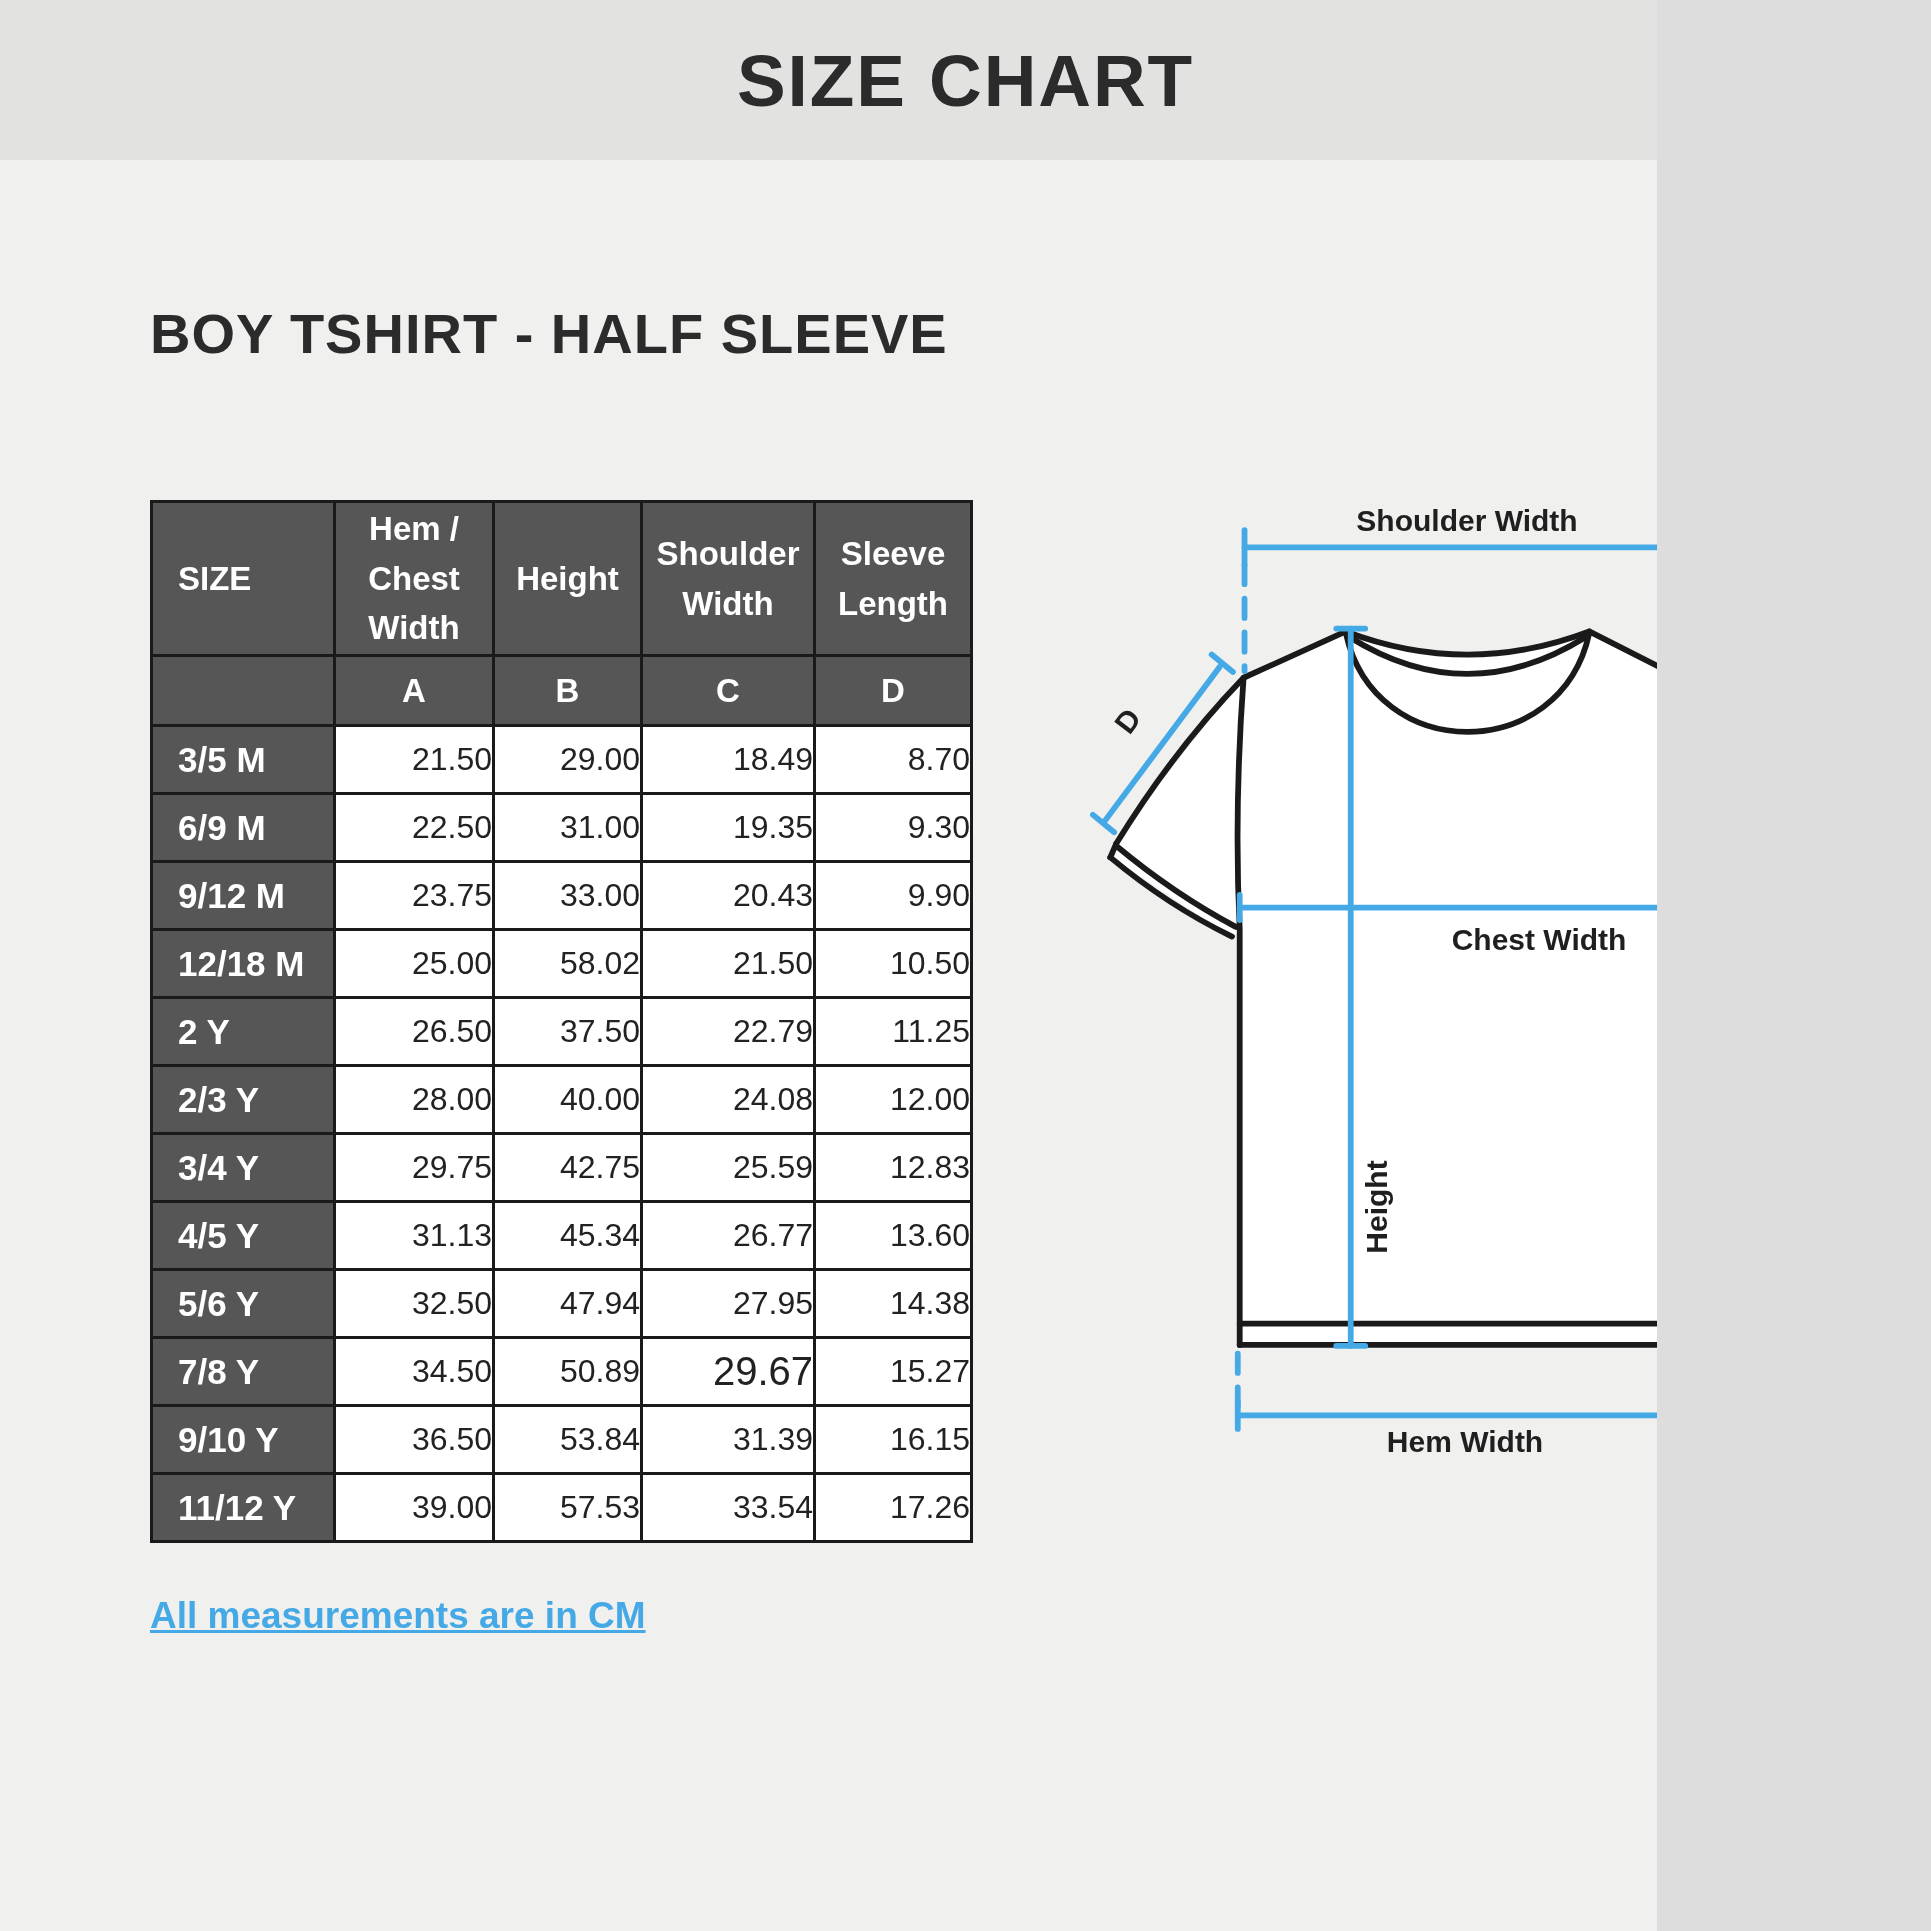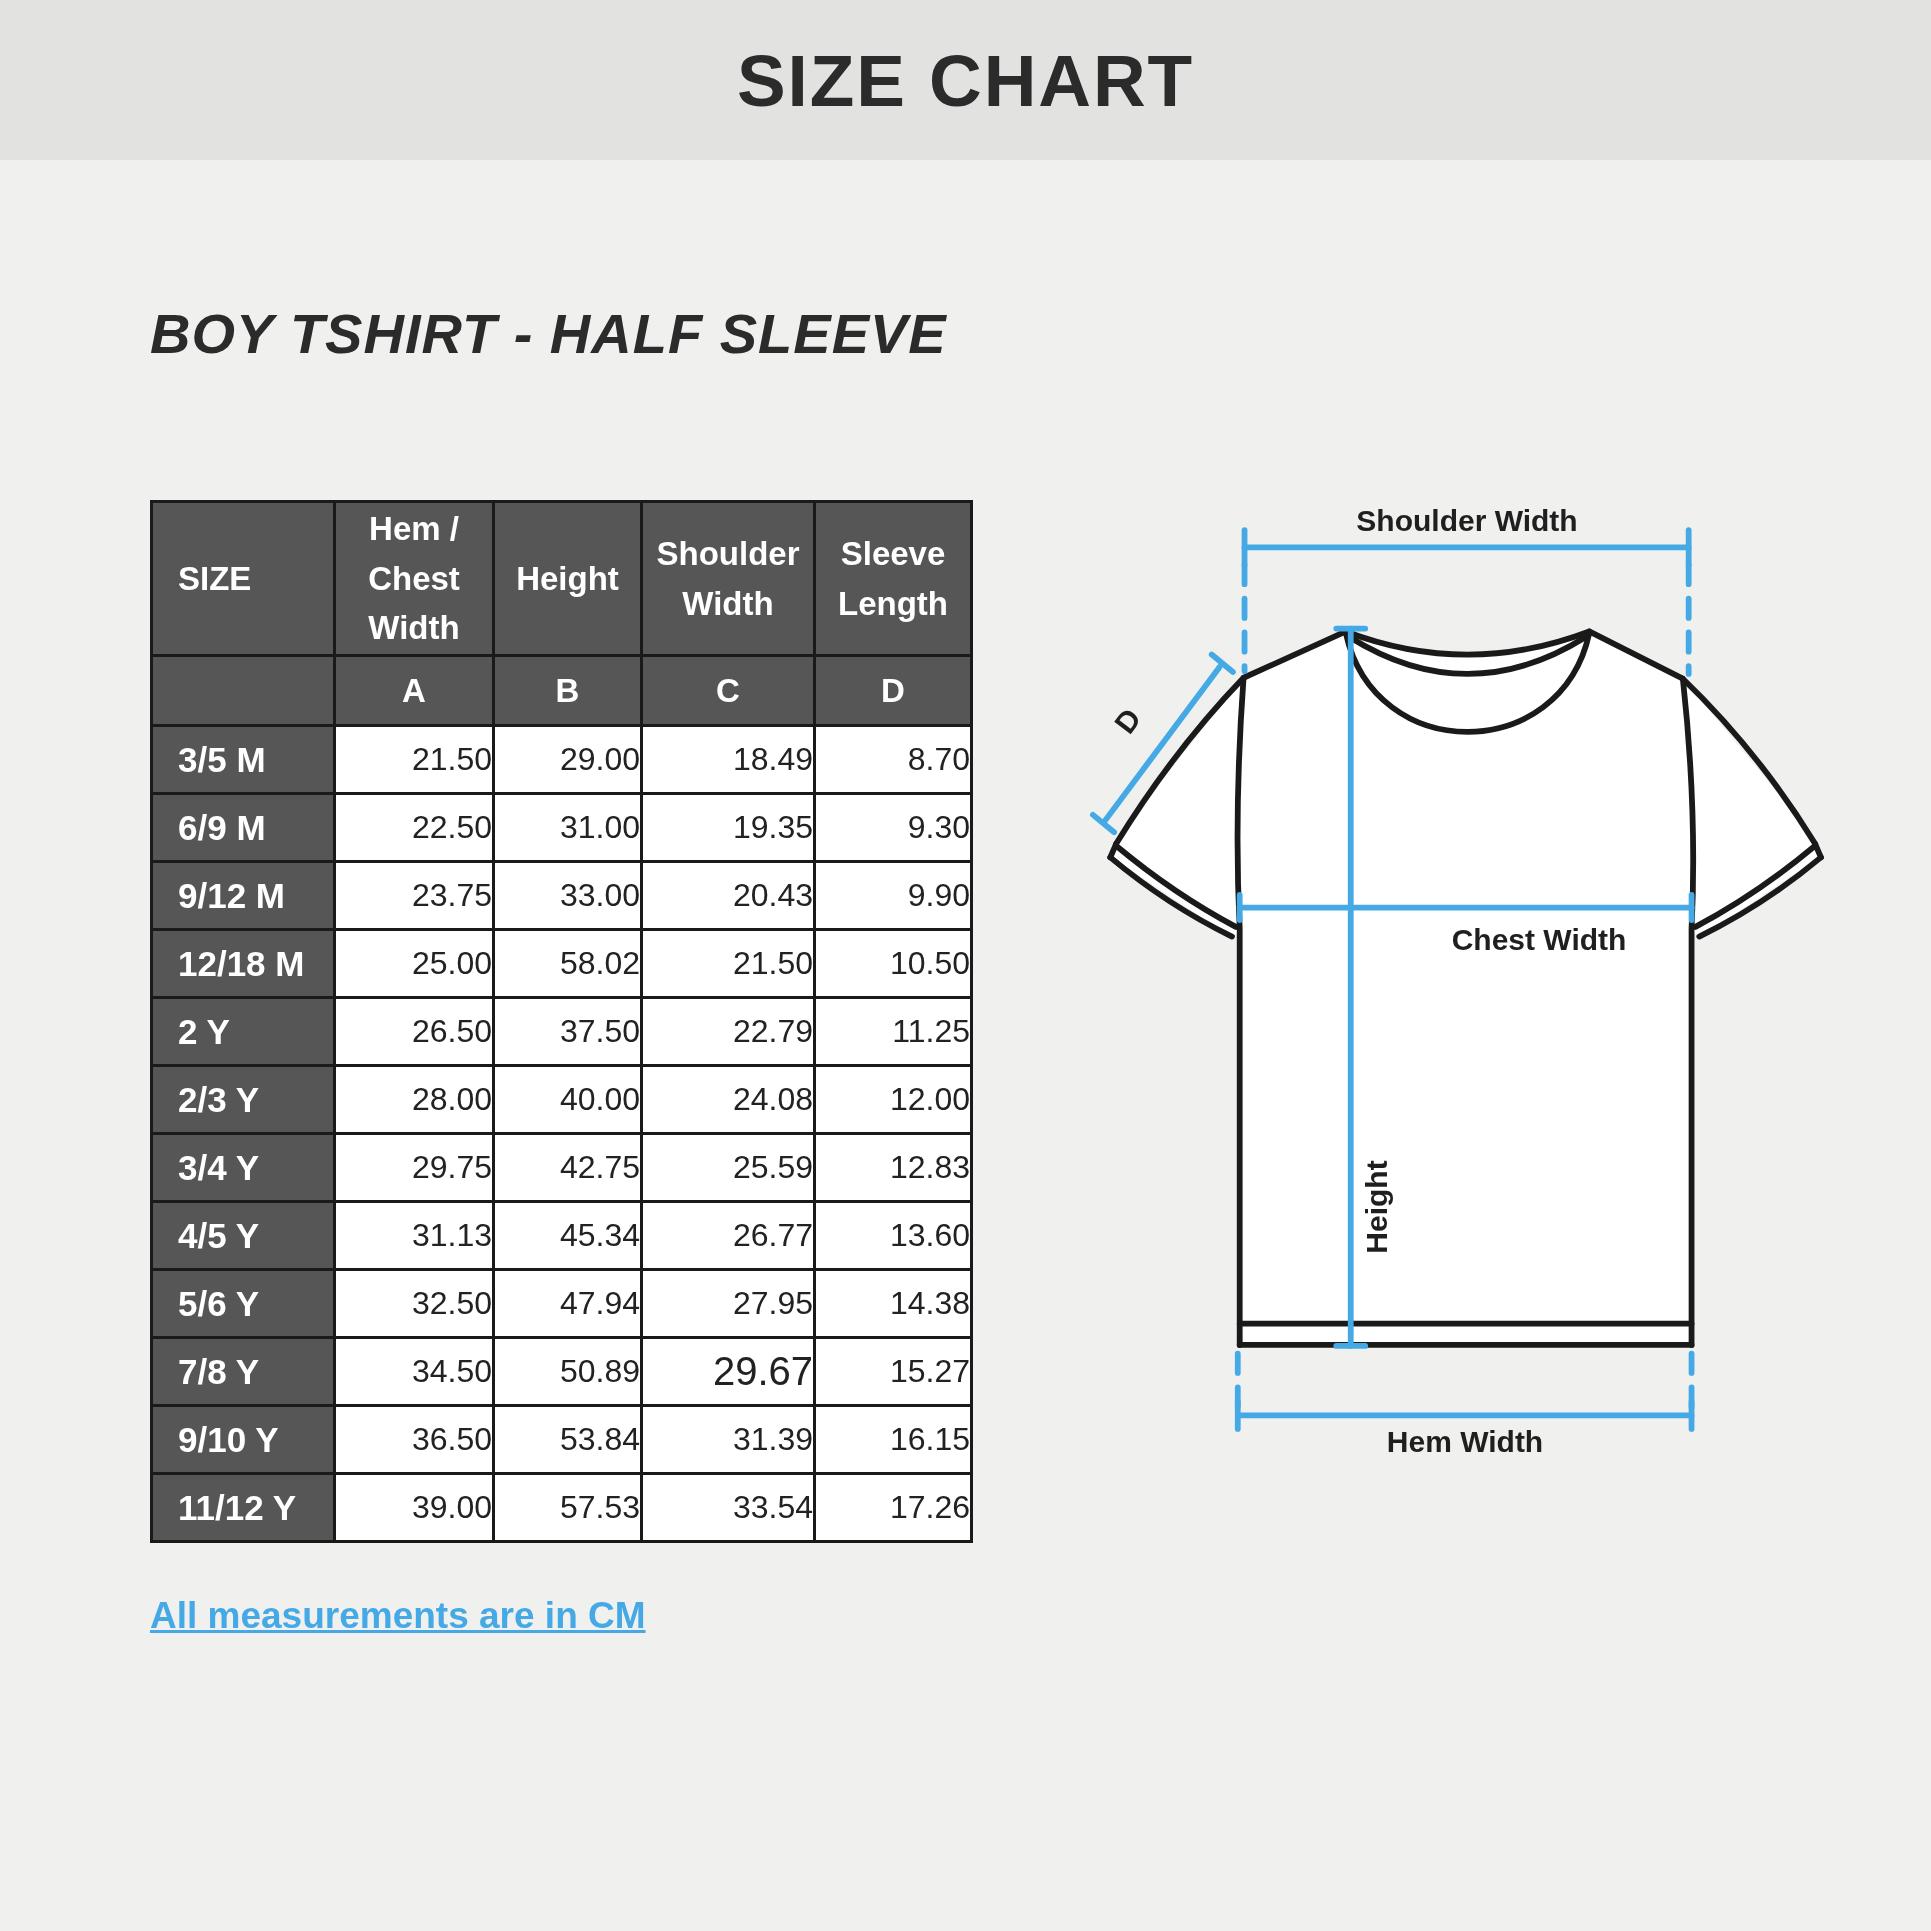--- a/index.html
+++ b/index.html
@@ -2,30 +2,30 @@
 <html style="--bg: #f0f0ef; --banner: #e2e2e1; --blue: #45a9e6; --cell-dark: #565656; --border: #1a1a1a; --ink: #2b2b2b;"><head>
 <meta charset="utf-8">
 <style>
   :root{
     --bg:#f0f0ef; --banner:#e2e2e1; --ink:#2b2b2b; --cell-dark:#565656;
     --border:#1a1a1a; --blue:#45a9e6; --white:#ffffff;
   }
   *{margin:0;padding:0;box-sizing:border-box;}
   html,body{background:#dddddd;}
   body{font-family:"Liberation Sans","DejaVu Sans",sans-serif;}
-  .canvas{position:relative;width:1931px;height:1931px;background:var(--bg);overflow:hidden;}
+  .canvas{position:relative;width:1657px;height:1931px;background:var(--bg);overflow:hidden;}
 
   
   .banner{position:absolute;left:0;top:0;width:1931px;height:160px;background:var(--banner);
     display:flex;align-items:center;justify-content:center;}
   .banner h1{font-size:73px;font-weight:700;letter-spacing:1.9px;color:var(--ink);}
 
   
   .product-heading{position:absolute;left:150px;top:301px;font-size:56px;font-weight:700;
-    letter-spacing:1px;color:var(--ink);font-style:italic;}
+    letter-spacing:1px;color:var(--ink);}
 
   
   table.size-table{position:absolute;left:150px;top:500px;border-collapse:collapse;table-layout:fixed;}
   table.size-table th,table.size-table td{border:3.9px solid var(--border);}
   table.size-table col.c0{width:183px;} table.size-table col.c1{width:159px;}
   table.size-table col.c2{width:148px;} table.size-table col.c3{width:161px;}
   table.size-table col.c4{width:157px;}
   tr.hdr-main th{height:154px;background:var(--cell-dark);color:var(--white);
     font-size:33px;font-weight:700;text-align:center;vertical-align:middle;line-height:1.5;padding:0 13.5px;}
   tr.hdr-main th.size-cell{text-align:left;padding-left:25px;}

